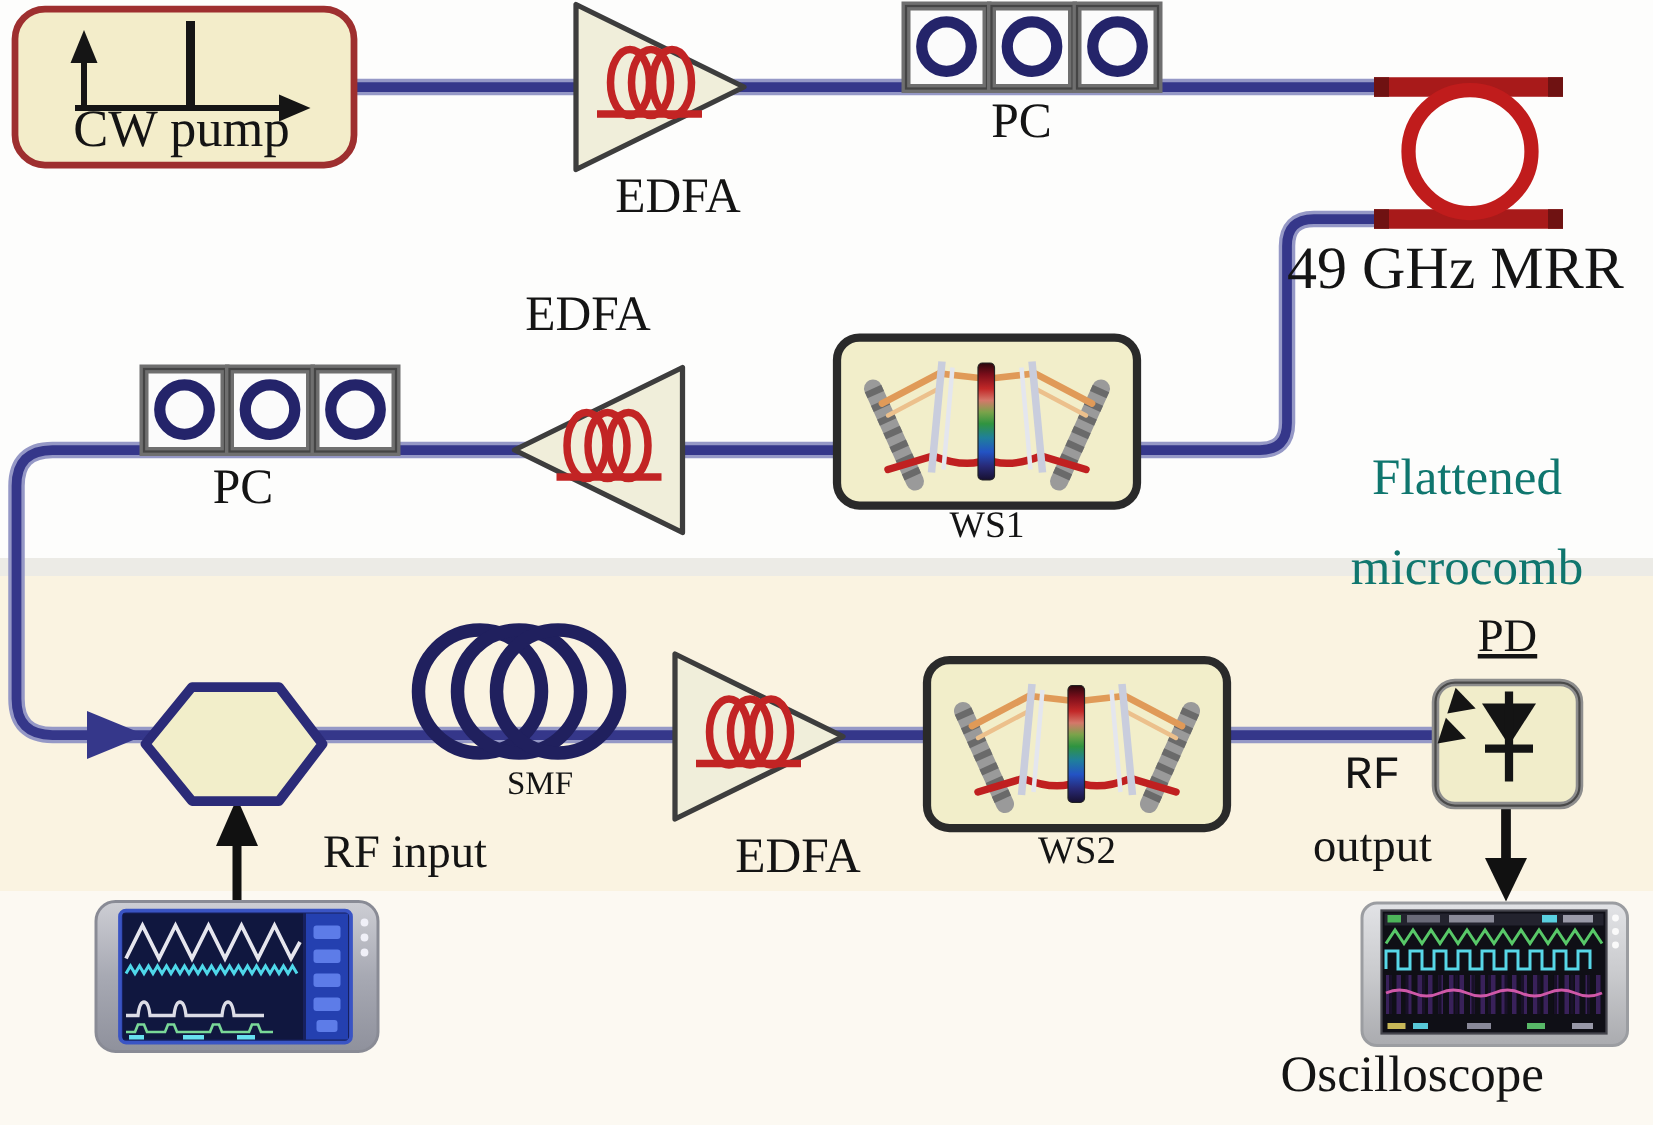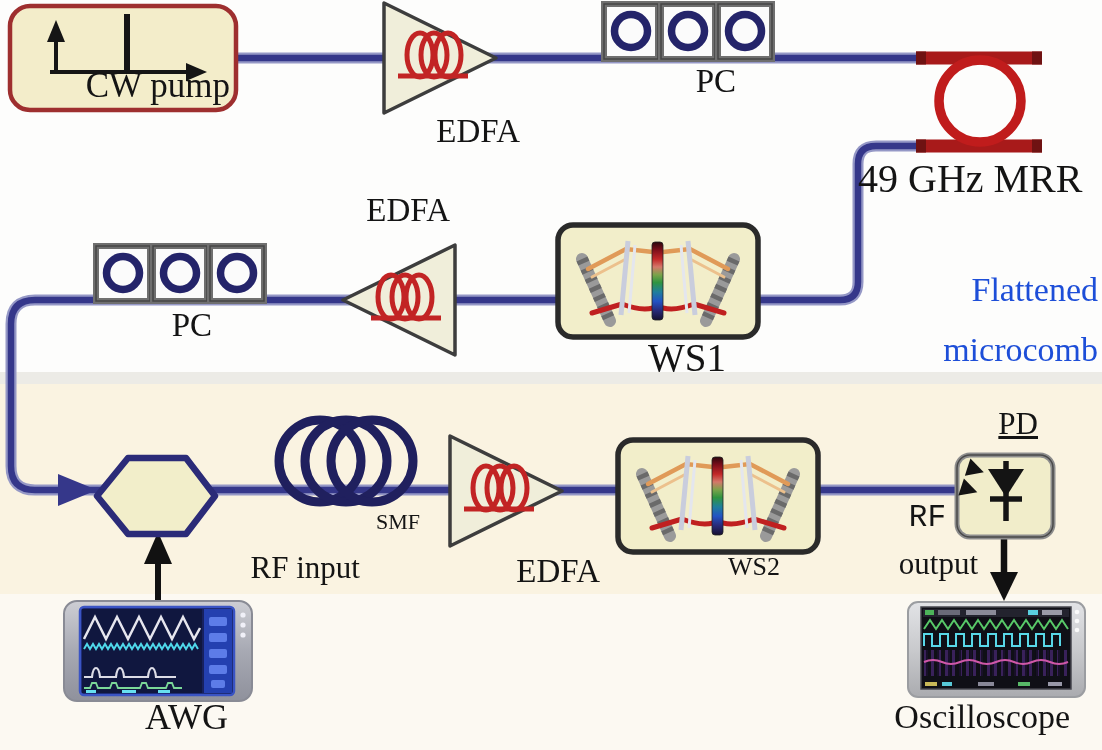--- a/index.html
+++ b/index.html
@@ -6,26 +6,26 @@
   .canvas{
     position:relative;
     width:1102px;height:750px;
     overflow:hidden;
     font-family:"Liberation Serif","DejaVu Serif",serif;
   }
   .canvas svg.diagram{position:absolute;left:0;top:0;}
   .lbl{
     position:absolute;
     color:#141414;
-    text-align:right;
+    text-align:center;
     line-height:1.05;
     white-space:nowrap;
     user-select:none;
   }
-  .lbl.red{color:#1d4ed8;}
+  .lbl.red{color:#0f766e;margin-top:29px;}
 </style>
 </head>
 <body>
 
 <div class="canvas">
 
 <svg class="diagram" width="1102" height="750" viewBox="0 0 1102 750">
   <defs>
     <linearGradient id="rainbow" x1="0" y1="0" x2="0" y2="1">
       <stop offset="0" stop-color="#2b070d"></stop>
@@ -266,38 +266,37 @@
 <div class="lbl" style="left:12px;top:68px;width:218px;font-size:35px;">CW pump</div>
 
 <div class="lbl" style="left:384px;top:114px;width:136px;font-size:33px;">EDFA</div>
 
 <div class="lbl" style="left:626px;top:64px;width:110px;font-size:33px;">PC</div>
 
 <div class="lbl" style="left:858px;top:158px;width:246px;font-size:40px;text-align:left;">49 GHz MRR</div>
 
 <div class="lbl" style="left:334px;top:193px;width:116px;font-size:33px;">EDFA</div>
 
-<div class="lbl" style="left:590px;top:338px;width:136px;font-size:39px;">WS1</div>
+<div class="lbl" style="left:590px;top:338px;width:136px;font-size:25px;">WS1</div>
 
 <div class="lbl" style="left:112px;top:308px;width:100px;font-size:33px;">PC</div>
 
 <div class="lbl red" style="left:858px;top:272px;width:240px;font-size:34px;">Flattened</div>
 <div class="lbl red" style="left:858px;top:332px;width:240px;font-size:34px;">microcomb</div>
 
 
 <div class="lbl" style="left:300px;top:510px;width:120px;font-size:22px;">SMF</div>
 
-<div class="lbl" style="left:180px;top:552px;width:180px;font-size:31px;text-align:right;">RF input</div>
+<div class="lbl" style="left:180px;top:552px;width:180px;font-size:31px;text-align:center;">RF input</div>
 
 <div class="lbl" style="left:464px;top:554px;width:136px;font-size:33px;">EDFA</div>
 
 <div class="lbl" style="left:656px;top:553px;width:124px;font-size:26px;">WS2</div>
 
 <div class="lbl" style="left:972px;top:408px;width:66px;font-size:31px;text-decoration:underline;">PD</div>
 
 <div class="lbl" style="left:884px;top:502px;width:62px;font-size:31px;font-family:Liberation Mono, monospace;">RF</div>
 <div class="lbl" style="left:852px;top:548px;width:126px;font-size:31px;">output</div>
 
-<div class="lbl" style="left:100px;top:699px;width:128px;font-size:36px;">AWG</div>
 
 <div class="lbl" style="left:813px;top:699px;width:257px;font-size:34px;">Oscilloscope</div>
 
 </div>
 
 </body></html>

